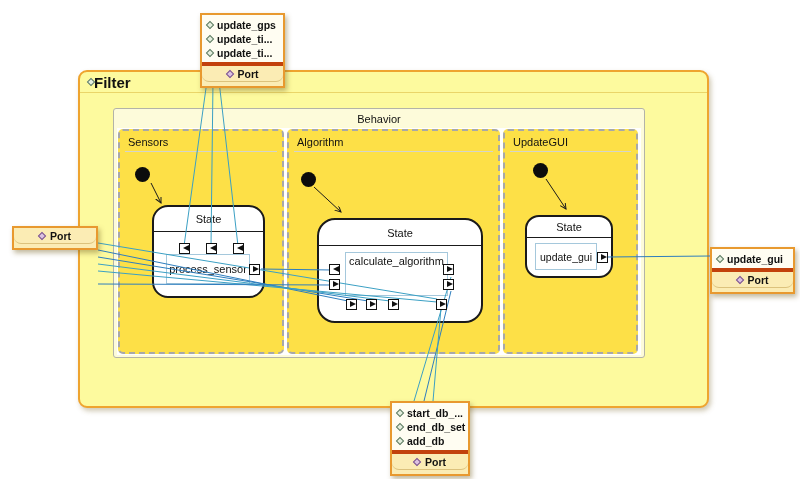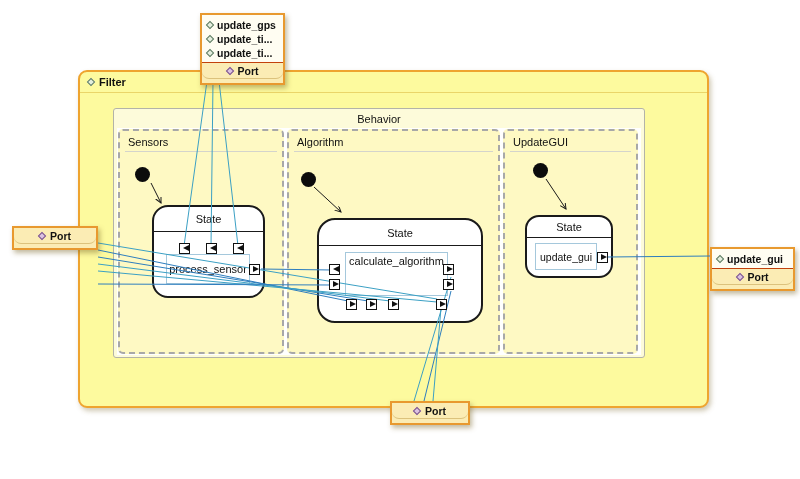--- a/index.html
+++ b/index.html
@@ -8,35 +8,35 @@
   #canvas { position:relative; width:800px; height:479px; background:#ffffff; overflow:hidden; }
 
   
   .filter-box {
     position:absolute; left:78px; top:70px; width:631px; height:338px;
     background:#fdfa9e; border:2px solid #eea42f; border-radius:9px;
     box-shadow:2px 3px 5px rgba(120,100,40,.35); z-index:1;
   }
   .filter-header {
     height:21px; border-bottom:1px solid #ead569;
-    display:flex; align-items:center; gap:5px; padding-left:8px;
-    font-size:11px; font-weight:bold;
+    display:flex; align-items:center; padding-left:8px;
+    font-size:15px; font-weight:bold;
   }
 
   
   .behavior-box {
     position:absolute; left:113px; top:108px; width:532px; height:250px;
     background:#fdfbda; border:1px solid #b3b3a8; border-radius:3px; z-index:2;
   }
   .behavior-title { height:19px; text-align:center; font-size:11px; padding-top:4px; }
   .behavior-inner { position:absolute; left:3px; top:19px; right:3px; bottom:2px; background:#ffffff; }
 
   
   .region {
-    position:absolute; background:#fef9c3;
+    position:absolute; background:#fde047;
     border:2px dashed #a8a8a8; border-radius:5px; z-index:3;
   }
   .region-header {
     height:21px; margin:0 5px; border-bottom:1px solid #d4d4cc;
     font-size:11px; padding:5px 0 0 3px;
   }
 
   
   .initial-state {
     position:absolute; width:15px; height:15px; border-radius:50%;
@@ -62,21 +62,21 @@
   .pin-out::after { border-left:6px solid #111; }
 
   
   #wires { position:absolute; left:0; top:0; z-index:6; }
 
   
   .portbox {
     position:absolute; background:#fbecb4; border:2px solid #e8992f;
     box-shadow:2px 3px 5px rgba(120,100,40,.45); z-index:8; padding-bottom:4px;
   }
-  .portbox .items { background:#fffdf2; border-bottom:1px solid #c2410c; padding:3px 3px 2px 5px; }
+  .portbox .items { background:#fffdf2; border-bottom:4px solid #c2410c; padding:3px 3px 2px 5px; }
   .pitem { display:flex; align-items:center; gap:4px; height:14px; font-size:10.5px; font-weight:bold; white-space:nowrap; }
   .pfooter {
     display:flex; align-items:center; justify-content:center; gap:5px;
     height:16px; font-size:10.5px; font-weight:bold; border-bottom:1px solid #dcc27c;border-radius:7px;
   }
   .dia {
     display:inline-block; width:6px; height:6px; flex:0 0 6px;
     background:#e4eede; border:1px solid #5c7a60; transform:rotate(45deg);
   }
   .dia-purple { background:#dcc2e2; border-color:#7a5287; }
@@ -214,19 +214,33 @@
         <span>update_gui</span>
       </div>
     </div>
     <div class="pfooter">
       <span class="dia dia-purple"></span>
       <span>Port</span>
     </div>
   </div>
 
   <div class="portbox" style="left:390px; top:401px; width:80px;">
+    <div class="items">
+      <div class="pitem">
+        <span class="dia"></span>
+        <span>start_db_...</span>
+      </div>
+      <div class="pitem">
+        <span class="dia"></span>
+        <span>end_db_set</span>
+      </div>
+      <div class="pitem">
+        <span class="dia"></span>
+        <span>add_db</span>
+      </div>
+    </div>
     <div class="pfooter">
       <span class="dia dia-purple"></span>
       <span>Port</span>
     </div>
   </div>
 
 </div>
 
 </body></html>

